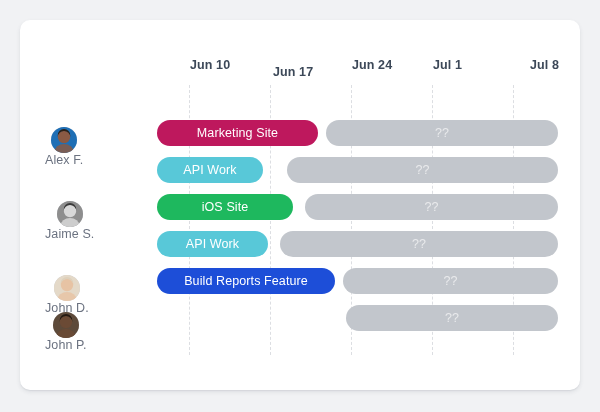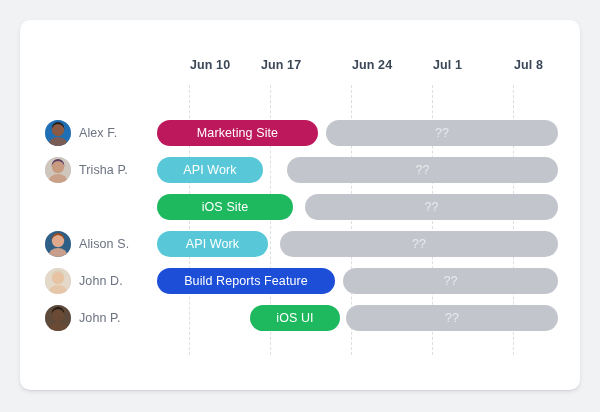--- a/index.html
+++ b/index.html
@@ -70,25 +70,26 @@
     width: 560px;
   }
   .row {
     position: relative;
     height: 36px;
     margin-bottom: 1px;
   }
   .person {
     position: absolute;
     left: 25px;
-    top: 0;
+    top: 12px;
     height: 36px;
     display: flex;
     align-items: center;
-    gap: 8px;
+    gap: 0;
+    flex-direction: column;
   }
   .avatar {
     width: 26px;
     height: 26px;
     border-radius: 50%;
     overflow: hidden;
     flex: 0 0 auto;
     position: relative;
     background: #c9ccd2;
   }
@@ -131,24 +132,24 @@
     <div class="gridlines">
         <div class="gridline" style="left: 169px;"></div>
         <div class="gridline" style="left: 250px;"></div>
         <div class="gridline" style="left: 331px;"></div>
         <div class="gridline" style="left: 412px;"></div>
         <div class="gridline" style="left: 493px;"></div>
       </div>
 
     <div class="axis">
         <div class="axis-label" style="left: 170px;">Jun 10</div>
-        <div class="axis-label" style="left: 241px;">Jun 17</div>
+        <div class="axis-label" style="left: 253px; margin-top: 7px;">Jun 17</div>
         <div class="axis-label" style="left: 332px;">Jun 24</div>
         <div class="axis-label" style="left: 413px;">Jul 1</div>
-        <div class="axis-label" style="left: 494px;">Jul 8</div>
+        <div class="axis-label" style="left: 510px;">Jul 8</div>
       </div>
 
     <div class="rows">
         <div class="row">
           <div class="person">
             <div class="avatar">
               <svg width="26" height="26" viewBox="0 0 26 26">
                 <rect width="26" height="26" fill="#1f6fb5"></rect>
                 <circle cx="13" cy="10" r="6.2" fill="#8a5a44"></circle>
                 <path d="M6.8 10.2 A6.2 6.2 0 0 1 19.2 10.2 L19.2 8.2 A6.2 6.2 0 0 0 6.8 8.2 Z" fill="#2b2118"></path>
@@ -158,58 +159,47 @@
             <span class="person-name">Alex F.</span>
           </div>
           <div class="bar" style="left: 137px; width: 161px; background: #be185d;">
             <span class="bar-label">Marketing Site</span>
           </div>
           <div class="bar placeholder" style="left: 306px; width: 232px; background: rgb(194, 198, 204);">
             <span class="bar-label">??</span>
           </div>
         </div>
         <div class="row">
-          <div class="person">
-            <div class="avatar">
-              <svg width="26" height="26" viewBox="0 0 26 26">
-                <rect width="26" height="26" fill="#cfc6bd"></rect>
-                <circle cx="13" cy="10" r="6.2" fill="#c89a80"></circle>
-                <path d="M6.8 10.2 A6.2 6.2 0 0 1 19.2 10.2 L19.2 8.2 A6.2 6.2 0 0 0 6.8 8.2 Z" fill="#5b3f63"></path>
-                <ellipse cx="13" cy="25" rx="9.5" ry="8" fill="#c89a80" opacity="0.85"></ellipse>
-              </svg>
-            </div>
-            <span class="person-name">Trisha P.</span>
-          </div>
           <div class="bar" style="left: 137px; width: 106px; background: rgb(88, 200, 216);">
             <span class="bar-label">API Work</span>
           </div>
           <div class="bar placeholder" style="left: 267px; width: 271px; background: rgb(194, 198, 204);">
             <span class="bar-label">??</span>
           </div>
         </div>
         <div class="row">
+          <div class="person">
+            <div class="avatar">
+              <svg width="26" height="26" viewBox="0 0 26 26">
+                <rect width="26" height="26" fill="#8e8e8e"></rect>
+                <circle cx="13" cy="10" r="6.2" fill="#d8d8d8"></circle>
+                <path d="M6.8 10.2 A6.2 6.2 0 0 1 19.2 10.2 L19.2 8.2 A6.2 6.2 0 0 0 6.8 8.2 Z" fill="#3a3a3a"></path>
+                <ellipse cx="13" cy="25" rx="9.5" ry="8" fill="#d8d8d8" opacity="0.85"></ellipse>
+              </svg>
+            </div>
+            <span class="person-name">Jaime S.</span>
+          </div>
           <div class="bar" style="left: 137px; width: 136px; background: rgb(30, 184, 94);">
             <span class="bar-label">iOS Site</span>
           </div>
           <div class="bar placeholder" style="left: 285px; width: 253px; background: rgb(194, 198, 204);">
             <span class="bar-label">??</span>
           </div>
         </div>
         <div class="row">
-          <div class="person">
-            <div class="avatar">
-              <svg width="26" height="26" viewBox="0 0 26 26">
-                <rect width="26" height="26" fill="#2e5f86"></rect>
-                <circle cx="13" cy="10" r="6.2" fill="#e0a98c"></circle>
-                <path d="M6.8 10.2 A6.2 6.2 0 0 1 19.2 10.2 L19.2 8.2 A6.2 6.2 0 0 0 6.8 8.2 Z" fill="#9c4a1e"></path>
-                <ellipse cx="13" cy="25" rx="9.5" ry="8" fill="#e0a98c" opacity="0.85"></ellipse>
-              </svg>
-            </div>
-            <span class="person-name">Alison S.</span>
-          </div>
           <div class="bar" style="left: 137px; width: 111px; background: rgb(88, 200, 216);">
             <span class="bar-label">API Work</span>
           </div>
           <div class="bar placeholder" style="left: 260px; width: 278px; background: rgb(194, 198, 204);">
             <span class="bar-label">??</span>
           </div>
         </div>
         <div class="row">
           <div class="person">
             <div class="avatar">
@@ -234,23 +224,20 @@
             <div class="avatar">
               <svg width="26" height="26" viewBox="0 0 26 26">
                 <rect width="26" height="26" fill="#5d4a3a"></rect>
                 <circle cx="13" cy="10" r="6.2" fill="#6b4a35"></circle>
                 <path d="M6.8 10.2 A6.2 6.2 0 0 1 19.2 10.2 L19.2 8.2 A6.2 6.2 0 0 0 6.8 8.2 Z" fill="#241a12"></path>
                 <ellipse cx="13" cy="25" rx="9.5" ry="8" fill="#6b4a35" opacity="0.85"></ellipse>
               </svg>
             </div>
             <span class="person-name">John P.</span>
           </div>
-          <div class="bar" style="left: 230px; width: 90px; background: rgb(30, 184, 94);">
-            <span class="bar-label">iOS UI</span>
-          </div>
           <div class="bar placeholder" style="left: 326px; width: 212px; background: rgb(194, 198, 204);">
             <span class="bar-label">??</span>
           </div>
         </div>
       </div>
 
   </div>
 </div>
 
 </body></html>

